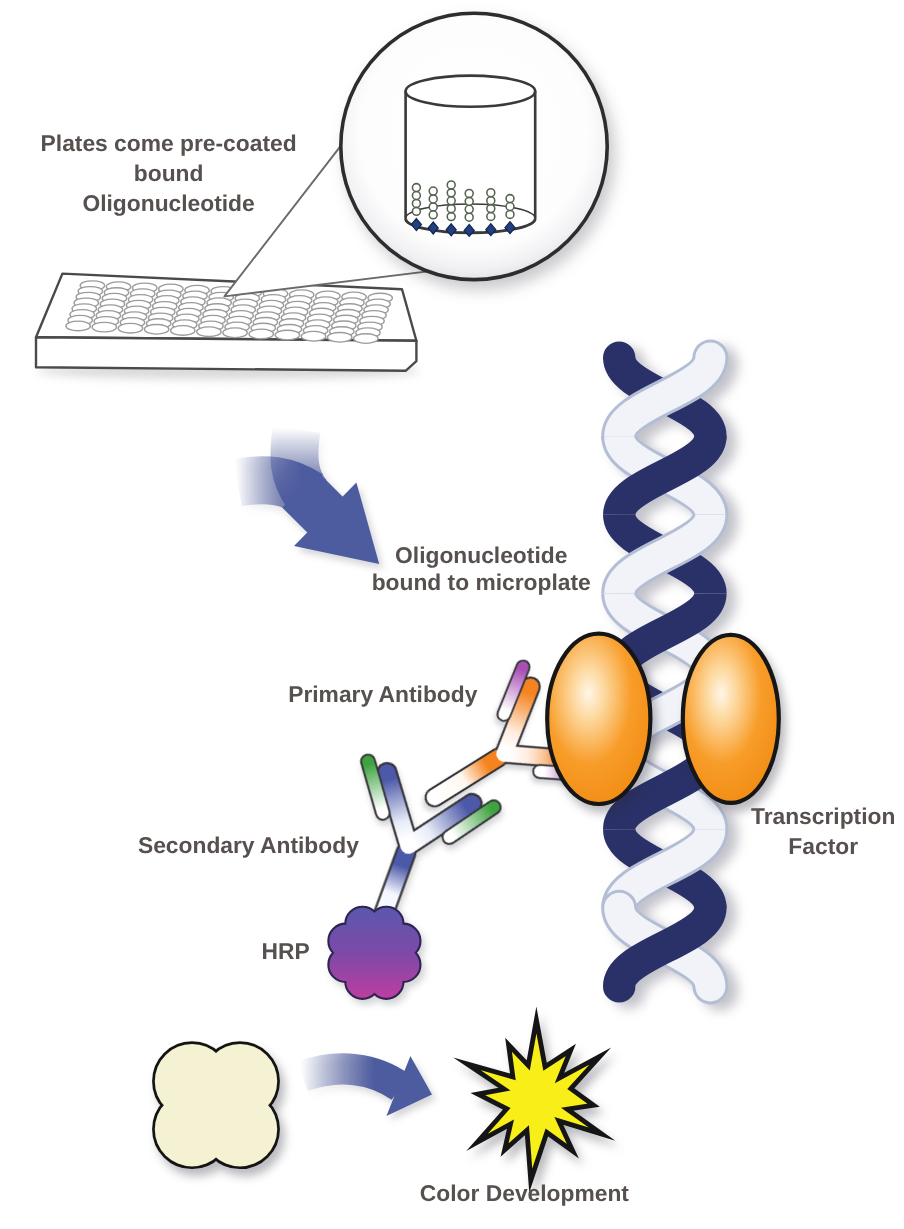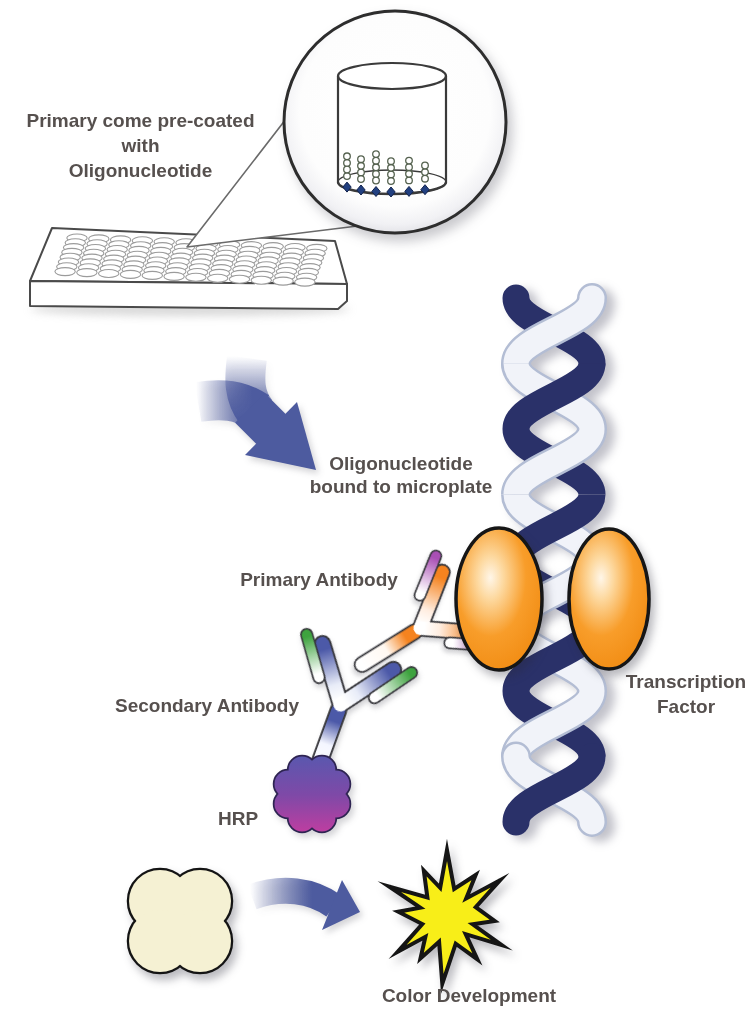--- a/index.html
+++ b/index.html
@@ -369,24 +369,24 @@
   <g class="sh-a">
     <path d="M252,897 C282,886 312,890 334,906" fill="none" stroke="url(#gAb)" stroke-width="26"></path>
     <polygon points="342,880 360,912 322,930" fill="#4d5b9f"></polygon>
   </g>
 
   <g id="star-g" class="sh-s">
         <polygon points="447.0,850.0 454.2,889.0 475.7,875.0 466.2,898.4 500.1,880.2 475.7,907.2 494.7,921.0 472.7,924.3 501.7,945.1 465.7,934.1 477.4,959.4 455.7,943.7 442.3,983.8 439.1,941.8 420.5,958.4 425.4,936.8 397.6,951.9 422.3,924.0 398.2,911.7 420.3,907.6 389.1,886.5 427.4,897.4 423.8,870.6 440.2,887.8" fill="#f8ee18" stroke="#151515" stroke-width="4" stroke-linejoin="miter" stroke-miterlimit="8"></polygon>
       </g>
 </svg>
 
-<div class="lbl" style="left:8px;top:108px;width:265px;line-height:25px;">Primary come pre-coated with
+<div class="lbl" style="left:8px;top:108px;width:265px;line-height:25px;">Plates come pre-coated bound
 Oligonucleotide</div>
 <div class="lbl" style="left:278px;top:452px;width:246px;">Oligonucleotide
 bound to microplate</div>
 <div class="lbl" style="left:227px;top:568px;width:184px;">Primary Antibody</div>
 <div class="lbl" style="left:97px;top:694px;width:220px;">Secondary Antibody</div>
-<div class="lbl" style="left:203px;top:807px;width:70px;">HRP</div>
+<div class="lbl" style="left:203px;top:782px;width:70px;">HRP</div>
 <div class="lbl" style="left:608px;top:669px;width:156px;line-height:25px;">Transcription
 Factor</div>
 <div class="lbl" style="left:129px;top:984px;width:70px;margin-top:46px;">TMB</div>
-<div class="lbl" style="left:357px;top:984px;width:224px;text-align:center;">Color Development</div>
+<div class="lbl" style="left:325px;top:984px;width:224px;text-align:center;">Color Development</div>
 </div>
 
 </body></html>

